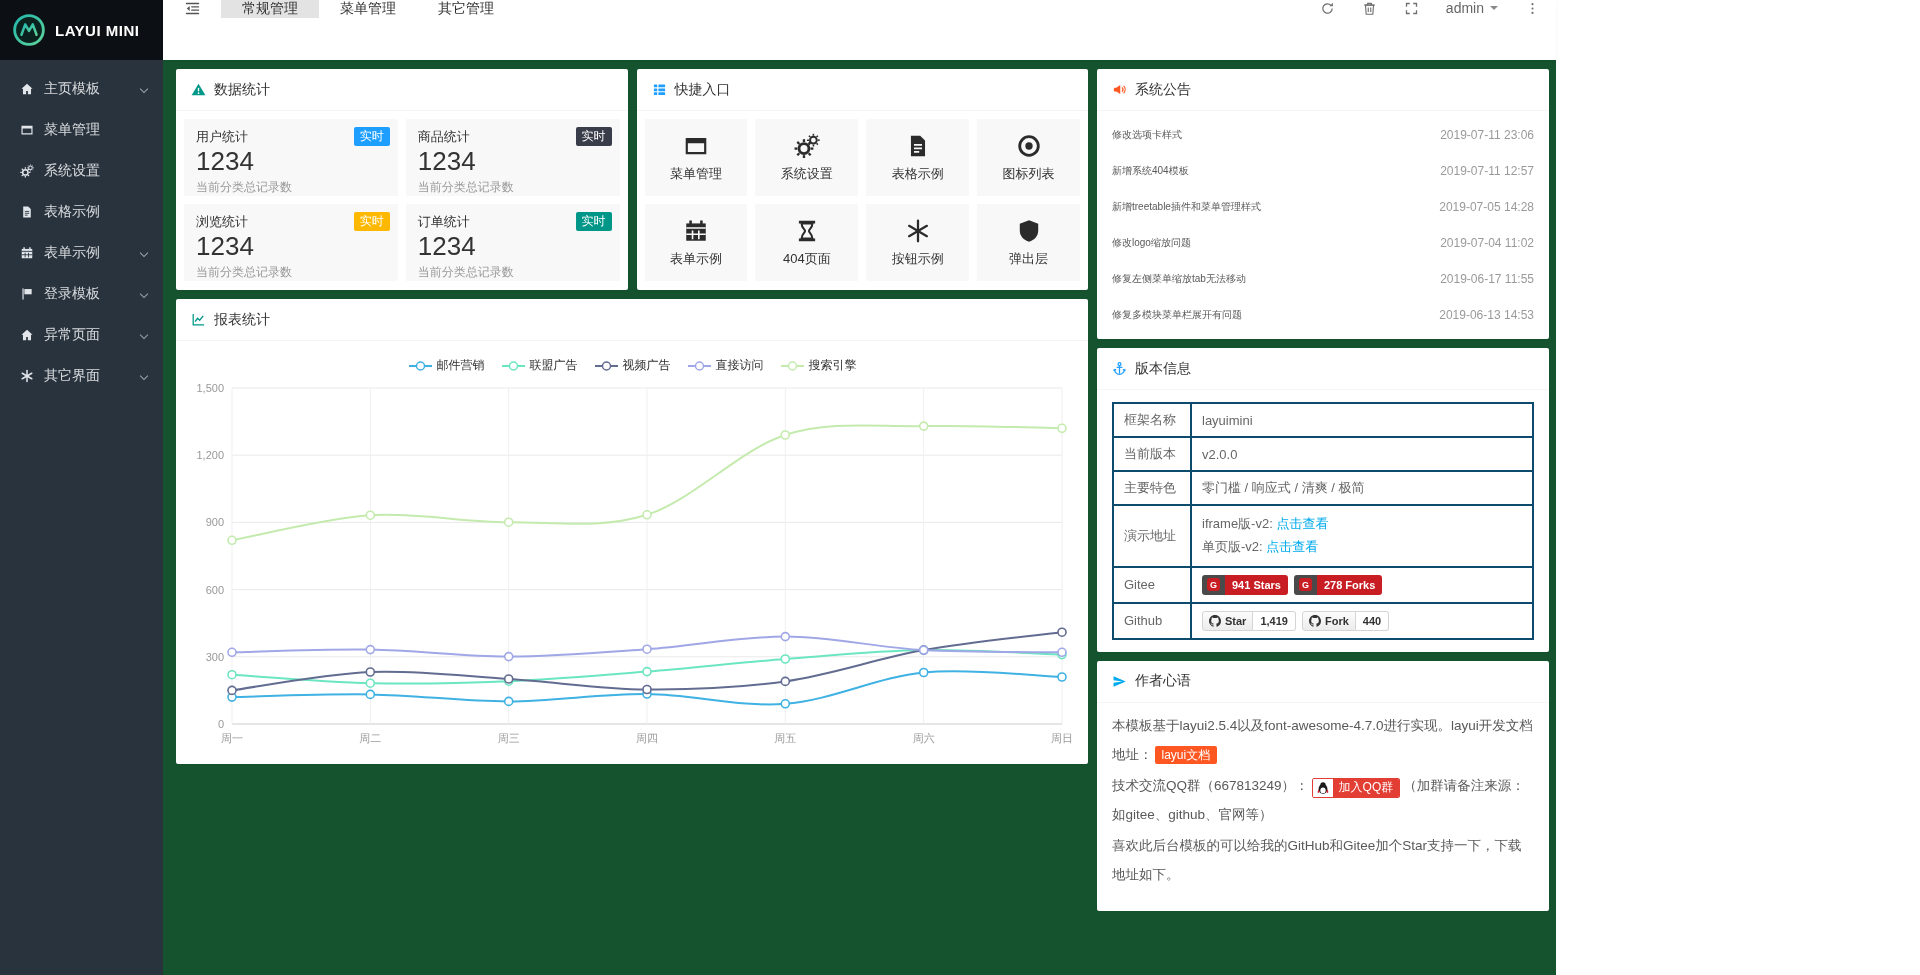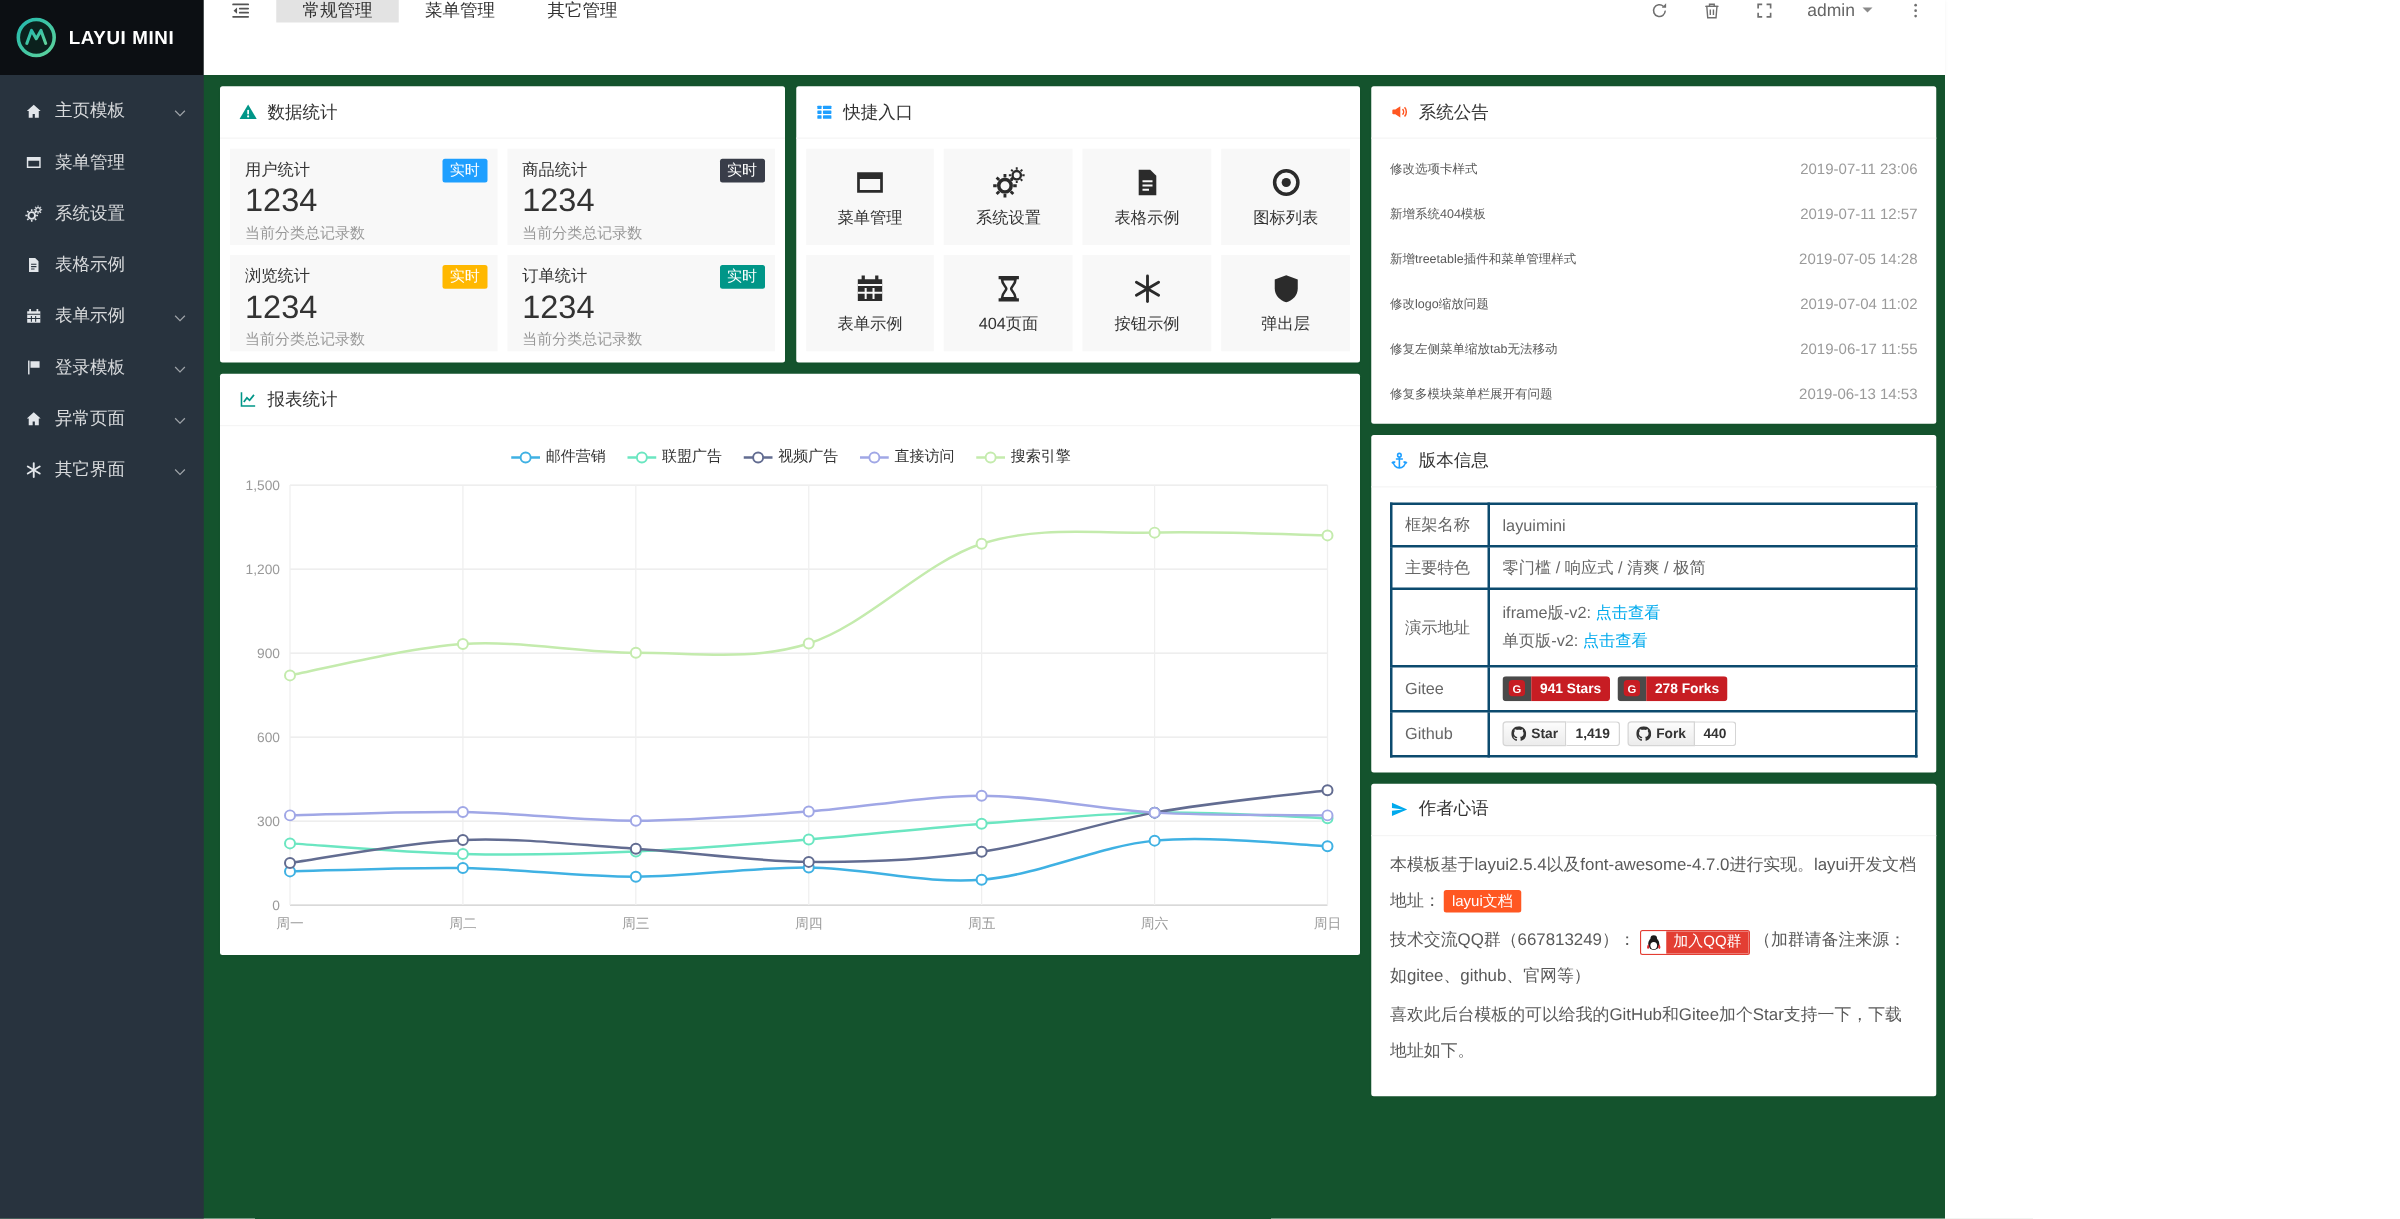--- a/index.html
+++ b/index.html
@@ -612,20 +612,24 @@
             <span>版本信息</span>
           </div>
           <div class="version-body">
             <table class="v-table">
                 <tbody>
                   <tr>
                     <td class="v-lbl">框架名称</td>
                     <td class="v-val"><span>layuimini</span></td>
                   </tr>
                   <tr>
+                    <td class="v-lbl">当前版本</td>
+                    <td class="v-val"><span>v2.0.0</span></td>
+                  </tr>
+                  <tr>
                     <td class="v-lbl">主要特色</td>
                     <td class="v-val"><span>零门槛 / 响应式 / 清爽 / 极简</span></td>
                   </tr>
                   <tr>
                     <td class="v-lbl">演示地址</td>
                     <td class="v-val">
                       <div class="v-line"><span>iframe版-v2: </span><a class="v-link">点击查看</a></div>
                       <div class="v-line"><span>单页版-v2: </span><a class="v-link">点击查看</a></div>
                     </td>
                   </tr>

